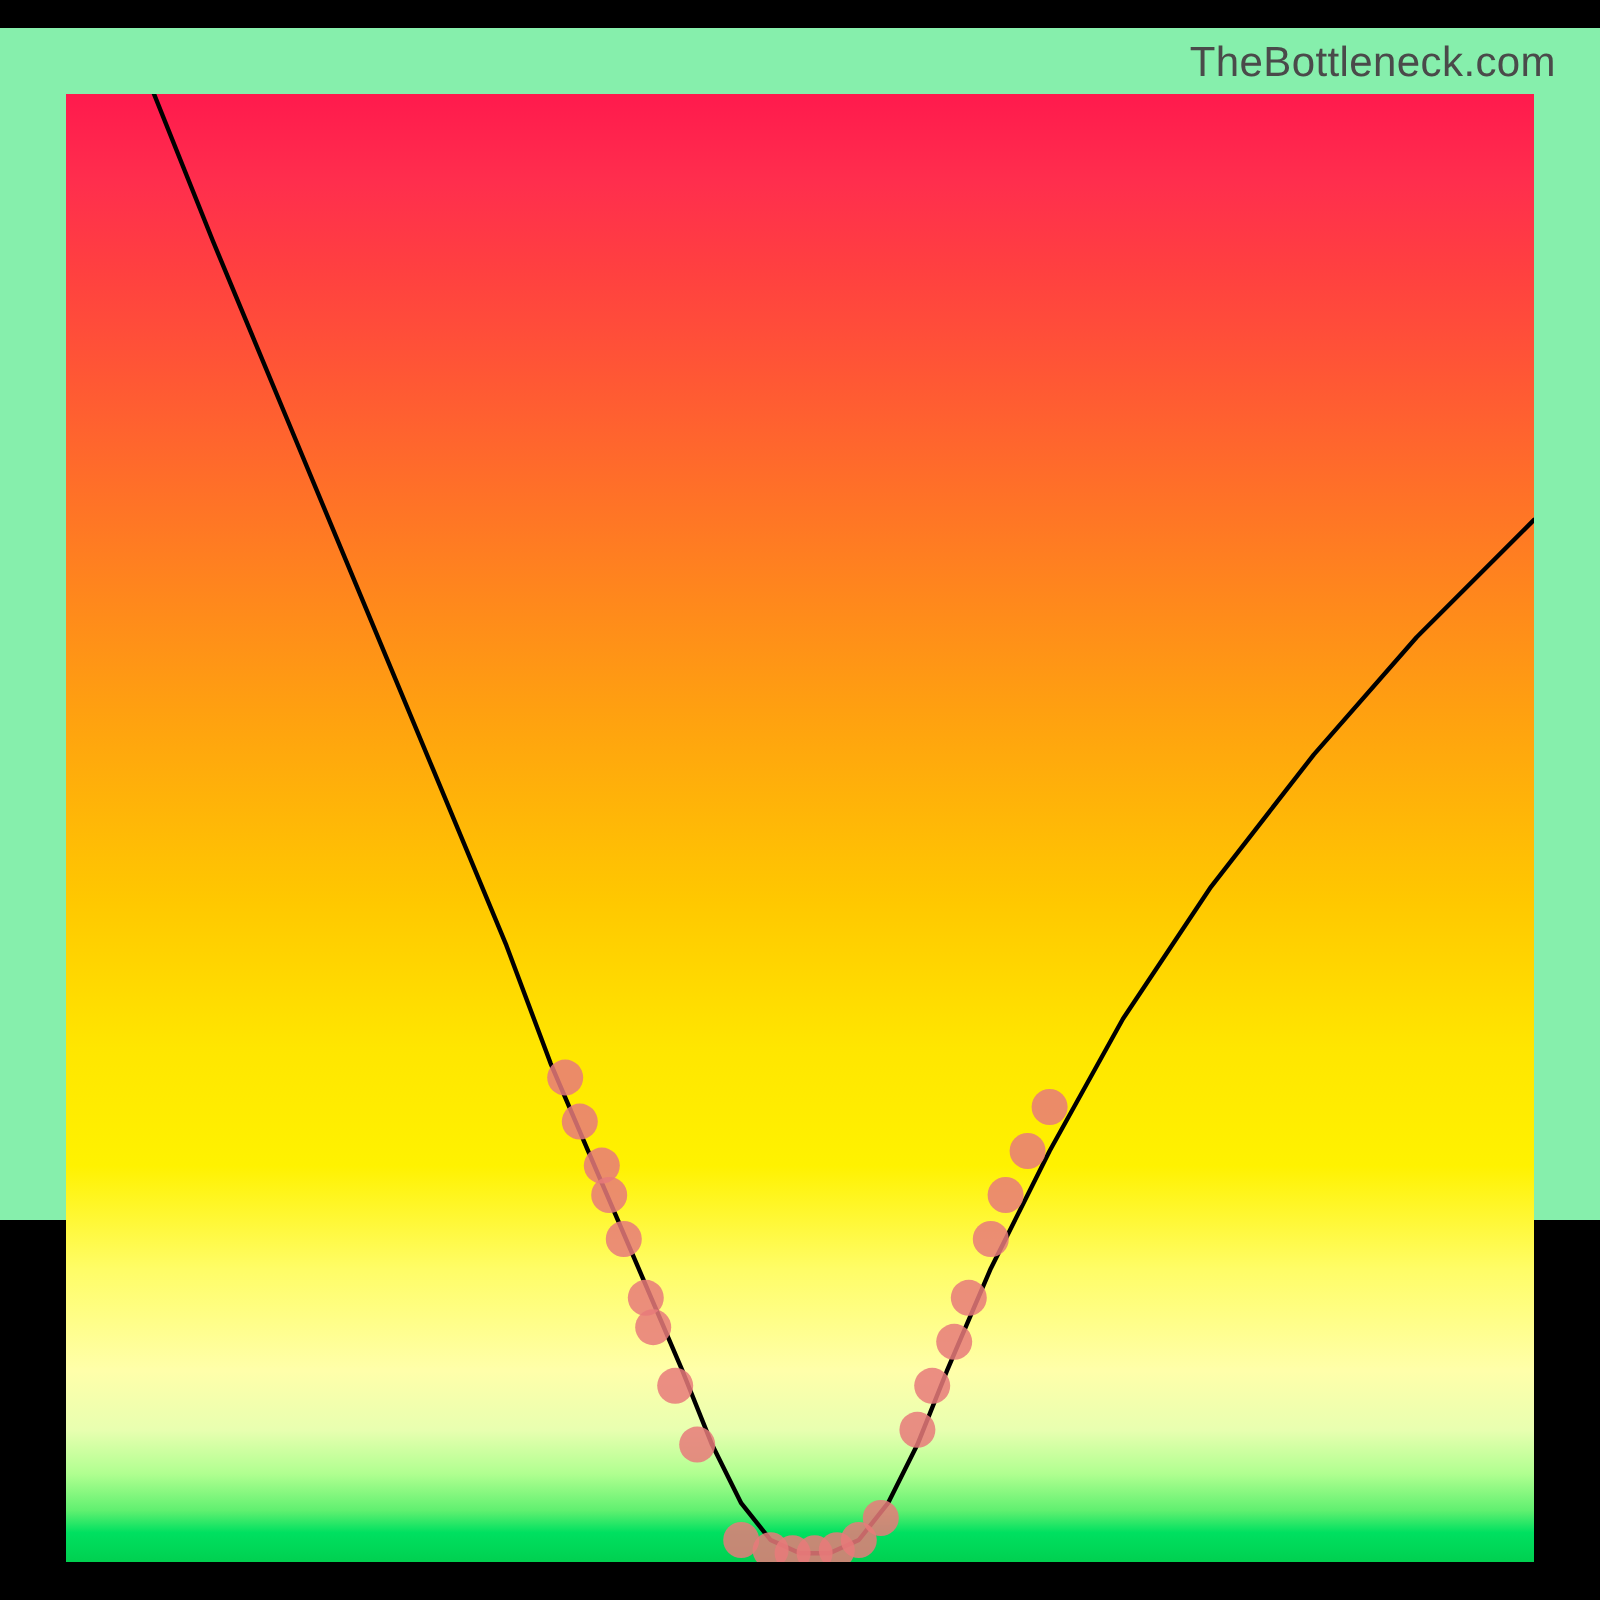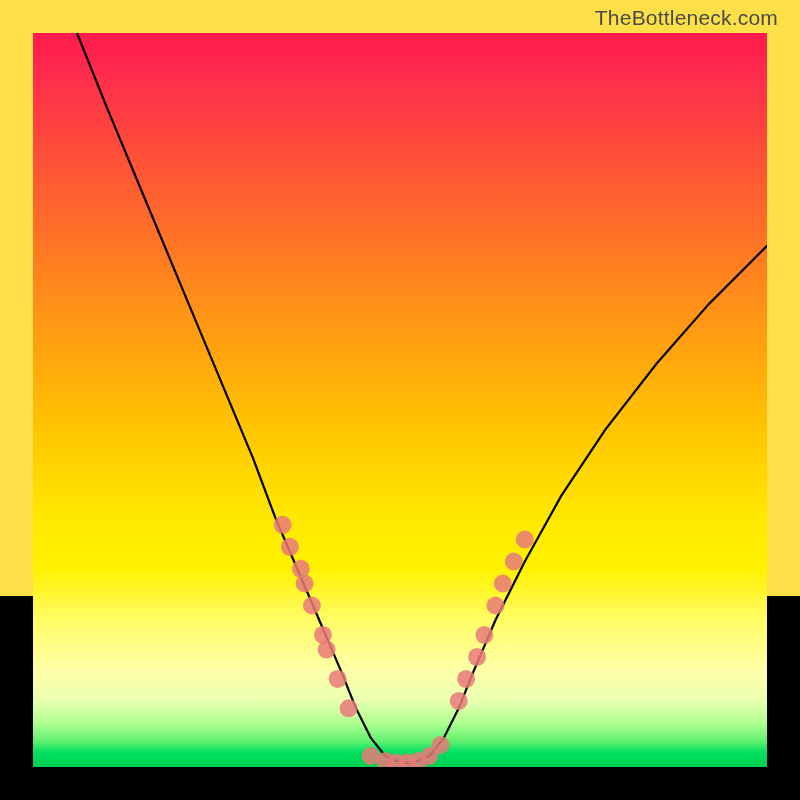--- a/index.html
+++ b/index.html
@@ -1,22 +1,22 @@
 <!DOCTYPE html>
 <html><head>
 <meta charset="utf-8">
 <style>
   * { margin: 0; padding: 0; box-sizing: border-box; }
   body { width: 800px; height: 800px; background: #000; position: relative; overflow: hidden; font-family: Arial, sans-serif; }
   
   .outer {
     position: absolute;
-    top: 0; left: 0;
+    top: 14px; left: 0;
     width: 800px; height: 596px;
-    background: #fde047;
+    background: #86efac;
   }
   
   .plot {
     position: absolute;
     top: 33px;
     left: 33px;
     width: 734px;
     height: 734px;
     
     background: linear-gradient(to bottom,

